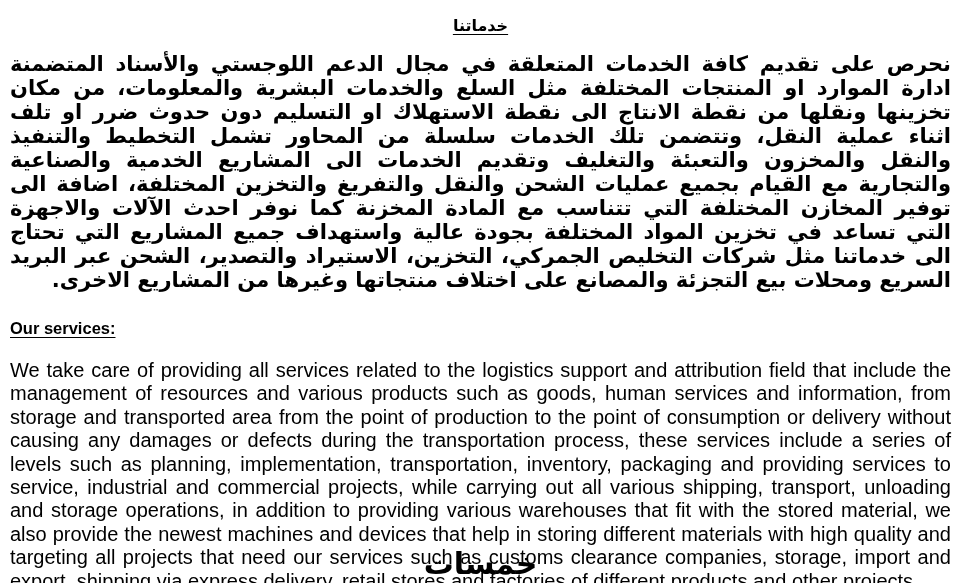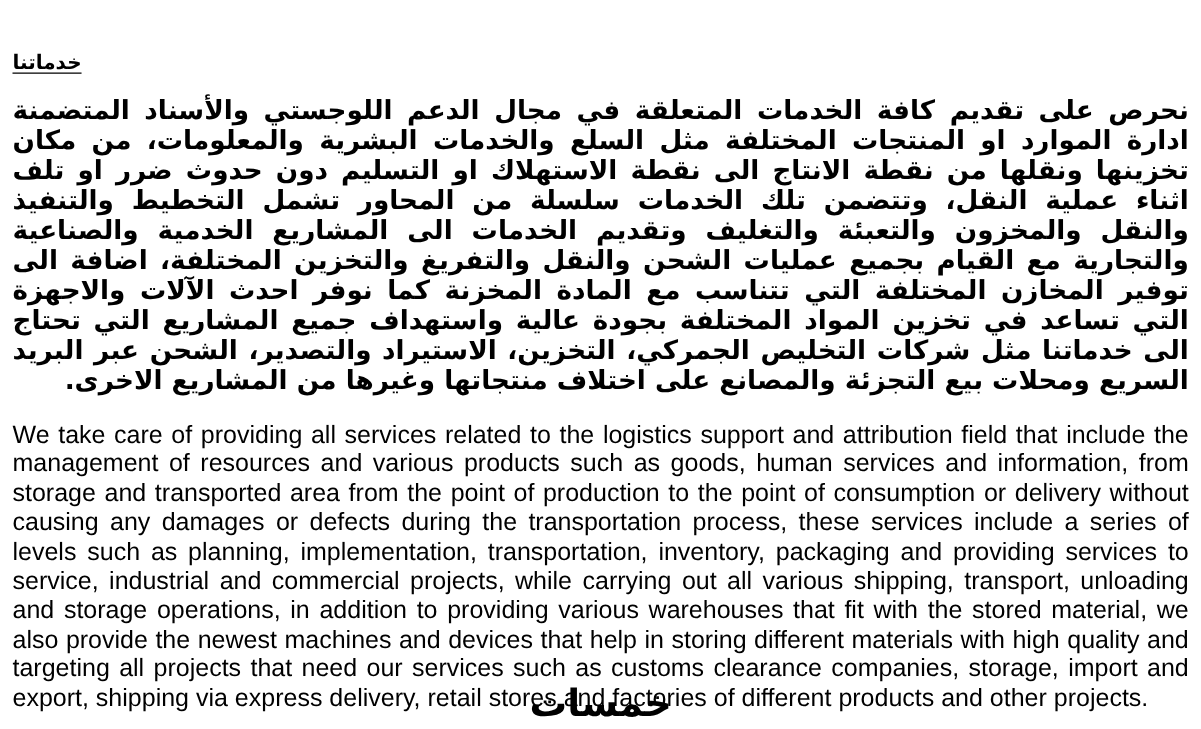--- a/index.html
+++ b/index.html
@@ -13,22 +13,22 @@
     height: 583px;
     background: #ffffff;
     box-sizing: border-box;
     padding: 0 10px;
     overflow: hidden;
     color: #000000;
   }
   
   .ar-heading {
     direction: rtl;
-    text-align: left;
-    padding-top: 40px;
+    text-align: center;
+    padding-top: 16px;
     font-family: "DejaVu Sans", sans-serif;
     font-weight: bold;
     font-size: 16px;
     text-decoration: underline;
     text-underline-offset: 3px;
   }
   
   .ar-paragraph {
     direction: rtl;
     margin-top: 17px;
@@ -73,18 +73,19 @@
 </style>
 </head>
 <body>
 
 <div class="page" style="background: rgb(255, 255, 255); color: rgb(0, 0, 0);">
 
   <div class="ar-heading">خدماتنا</div>
 
   <div class="ar-paragraph">نحرص على تقديم كافة الخدمات المتعلقة في مجال الدعم اللوجستي والأسناد المتضمنة ادارة الموارد او المنتجات المختلفة مثل السلع والخدمات البشرية والمعلومات، من مكان تخزينها ونقلها من نقطة الانتاج الى نقطة الاستهلاك او التسليم دون حدوث ضرر او تلف اثناء عملية النقل، وتتضمن تلك الخدمات سلسلة من المحاور تشمل التخطيط والتنفيذ والنقل والمخزون والتعبئة والتغليف وتقديم الخدمات الى المشاريع الخدمية والصناعية والتجارية مع القيام بجميع عمليات الشحن والنقل والتفريغ والتخزين المختلفة، اضافة الى توفير المخازن المختلفة التي تتناسب مع المادة المخزنة كما نوفر احدث الآلات والاجهزة التي تساعد في تخزين المواد المختلفة بجودة عالية واستهداف جميع المشاريع التي تحتاج الى خدماتنا مثل شركات التخليص الجمركي، التخزين، الاستيراد والتصدير، الشحن عبر البريد السريع ومحلات بيع التجزئة والمصانع على اختلاف منتجاتها وغيرها من المشاريع الاخرى.</div>
 
+  <div class="en-heading">Our services:</div>
 
   <div class="en-paragraph">We take care of providing all services related to the logistics support and attribution field that include the management of resources and various products such as goods, human services and information, from storage and transported area from the point of production to the point of consumption or delivery without causing any damages or defects during the transportation process, these services include a series of levels such as planning, implementation, transportation, inventory, packaging and providing services to service, industrial and commercial projects, while carrying out all various shipping, transport, unloading and storage operations, in addition to providing various warehouses that fit with the stored material, we also provide the newest machines and devices that help in storing different materials with high quality and targeting all projects that need our services such as customs clearance companies, storage, import and export, shipping via express delivery, retail stores and factories of different products and other projects.</div>
 
   <div class="watermark" style="color: #000000; margin-top: 31px;">خمسات</div>
 
 </div>
 
 </body></html>

